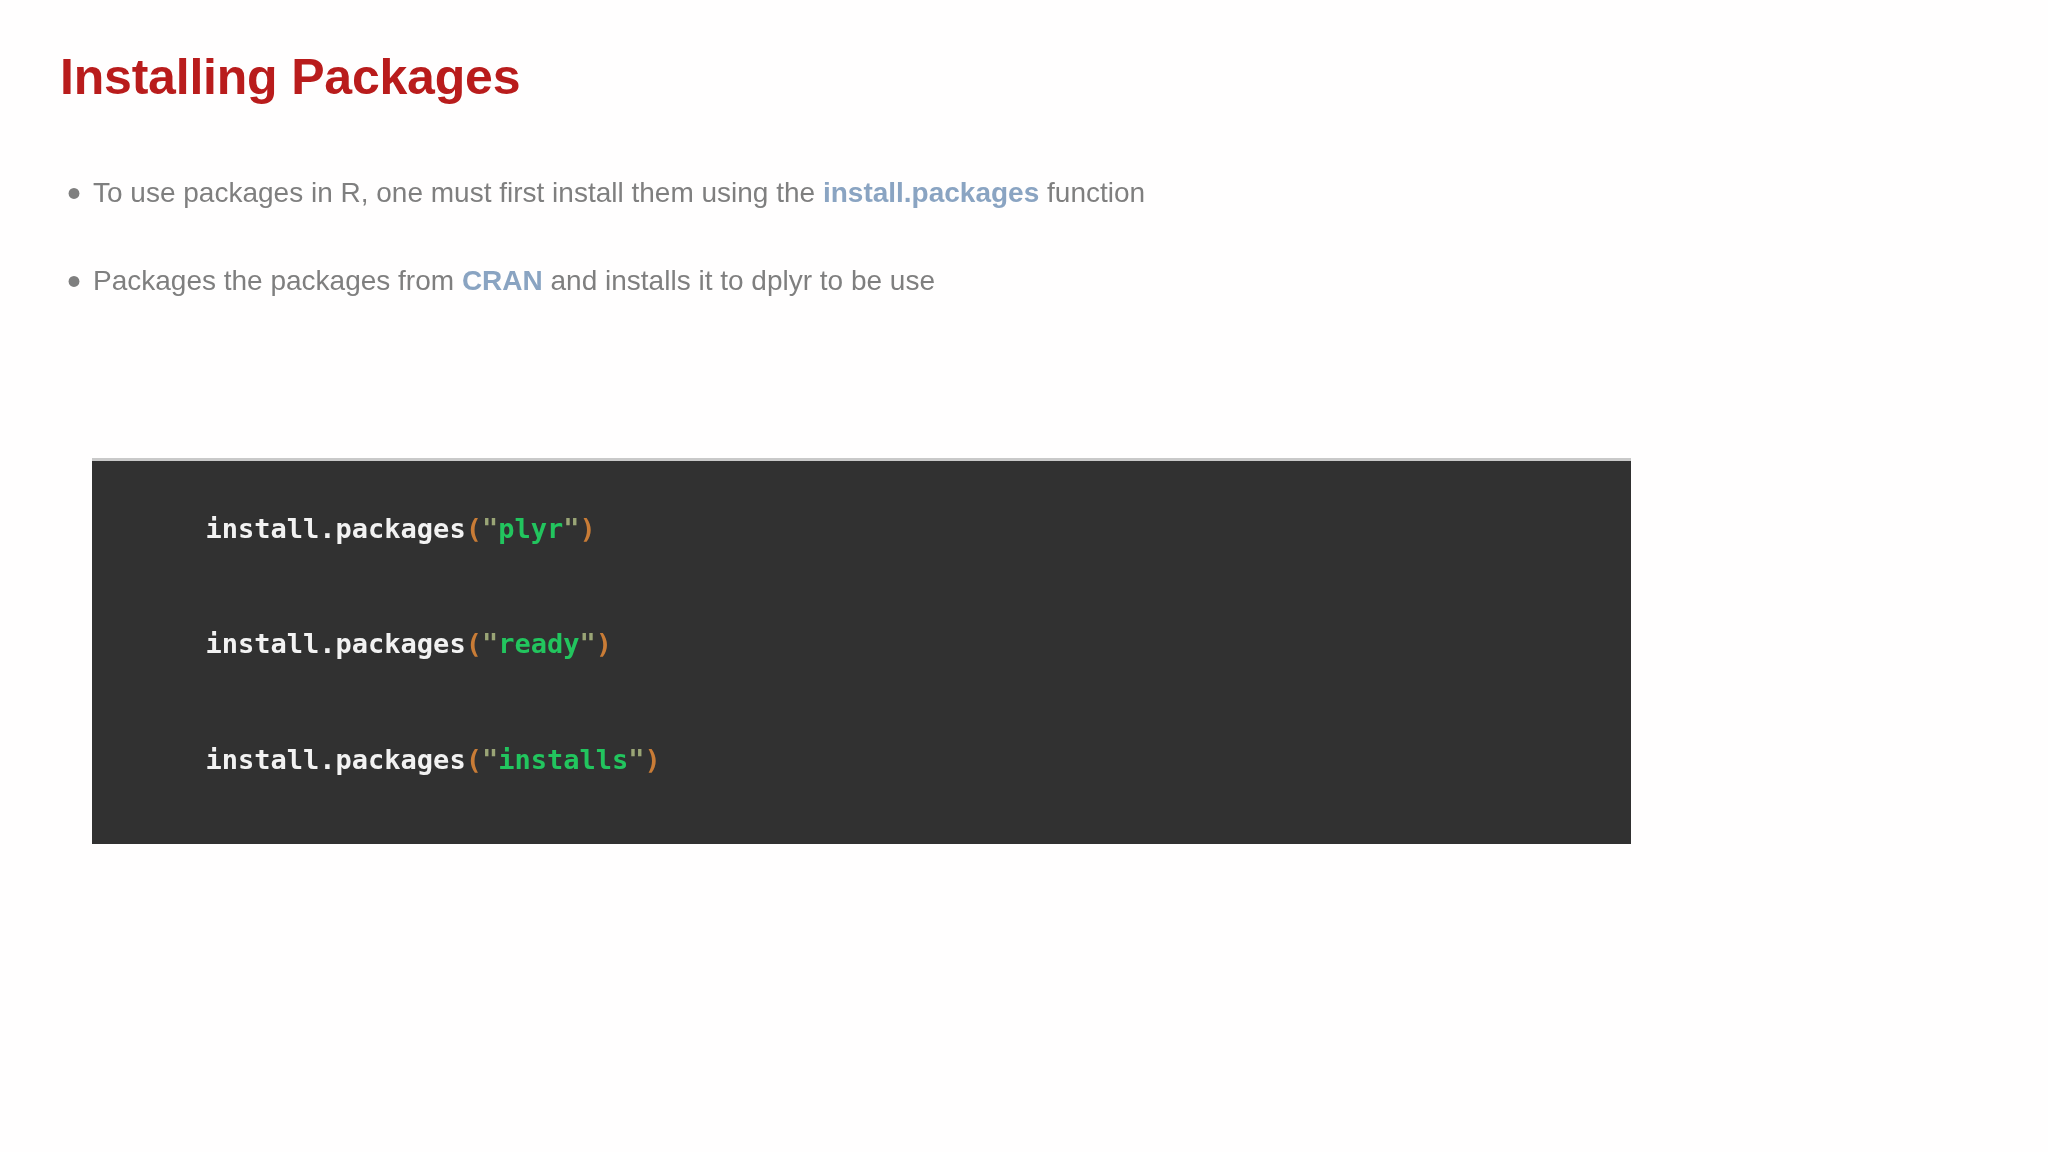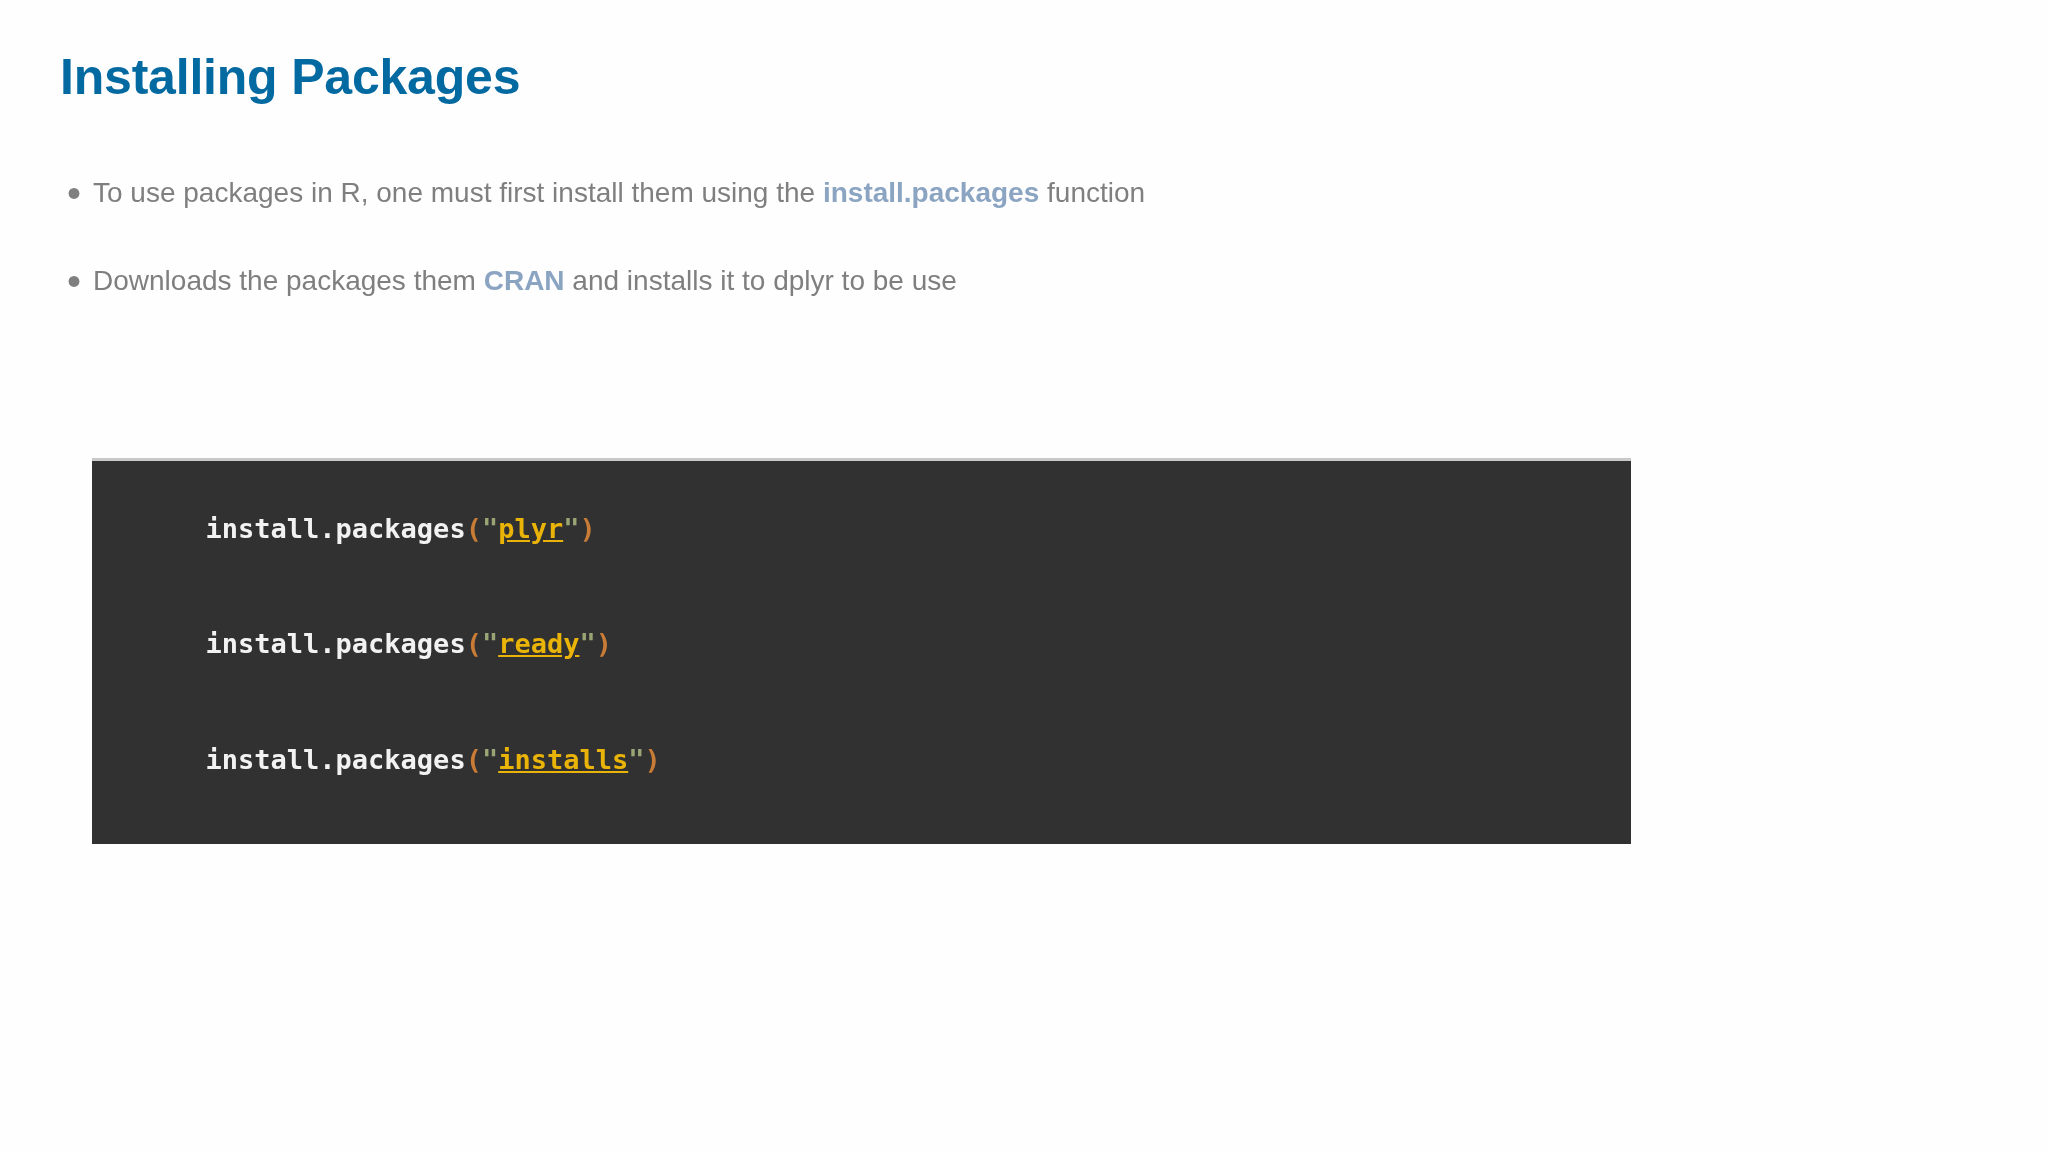--- a/index.html
+++ b/index.html
@@ -21,21 +21,21 @@
     background: #fffefe;
   }
 
   
   .slide-title {
     position: absolute;
     left: 60px;
     top: 48px;
     font-size: 50px;
     font-weight: bold;
-    color: #0369a1;
+    color: #b91c1c;
     letter-spacing: -0.2px;
     white-space: nowrap;
   }
 
   
   .bullets {
     position: absolute;
     left: 60px;
     top: 160px;
     width: 1900px;
@@ -89,21 +89,21 @@
     font-family: "DejaVu Sans Mono", monospace;
     font-size: 27px;
     line-height: 38.5px;
     white-space: pre;
     letter-spacing: 0px;
     font-weight: bold;
   }
 
   .tok-fn   { color: #f2f2f2; }
   .tok-paren{ color: #c97c36; }
-  .tok-str  { color: #eab308; text-decoration: underline; }
+  .tok-str  { color: #22c55e; }
   .tok-quote{ color: #9aa576; }
 </style>
 </head>
 <body>
 
 <div class="slide">
 
   <div class="slide-title">Installing Packages</div>
 
   <div class="bullets">
@@ -111,21 +111,21 @@
     <div class="bullet-row">
       <div class="bullet-dot">•</div>
       <div class="bullet-text">
         <span>To use packages in R, one must first install them using the </span><span class="accent">install.packages</span><span> function</span>
       </div>
     </div>
 
     <div class="bullet-row">
       <div class="bullet-dot">•</div>
       <div class="bullet-text">
-        <span>Downloads the packages them </span><span class="accent">CRAN</span><span> and installs it to dplyr to be use</span>
+        <span>Packages the packages from </span><span class="accent">CRAN</span><span> and installs it to dplyr to be use</span>
       </div>
     </div>
 
   </div>
 
   <div class="code-block">
 
     <div class="code-line">
       <span class="tok-fn">install.packages</span><span class="tok-paren">(</span><span class="tok-quote">"</span><span class="tok-str">plyr</span><span class="tok-quote">"</span><span class="tok-paren">)</span>
     </div>

